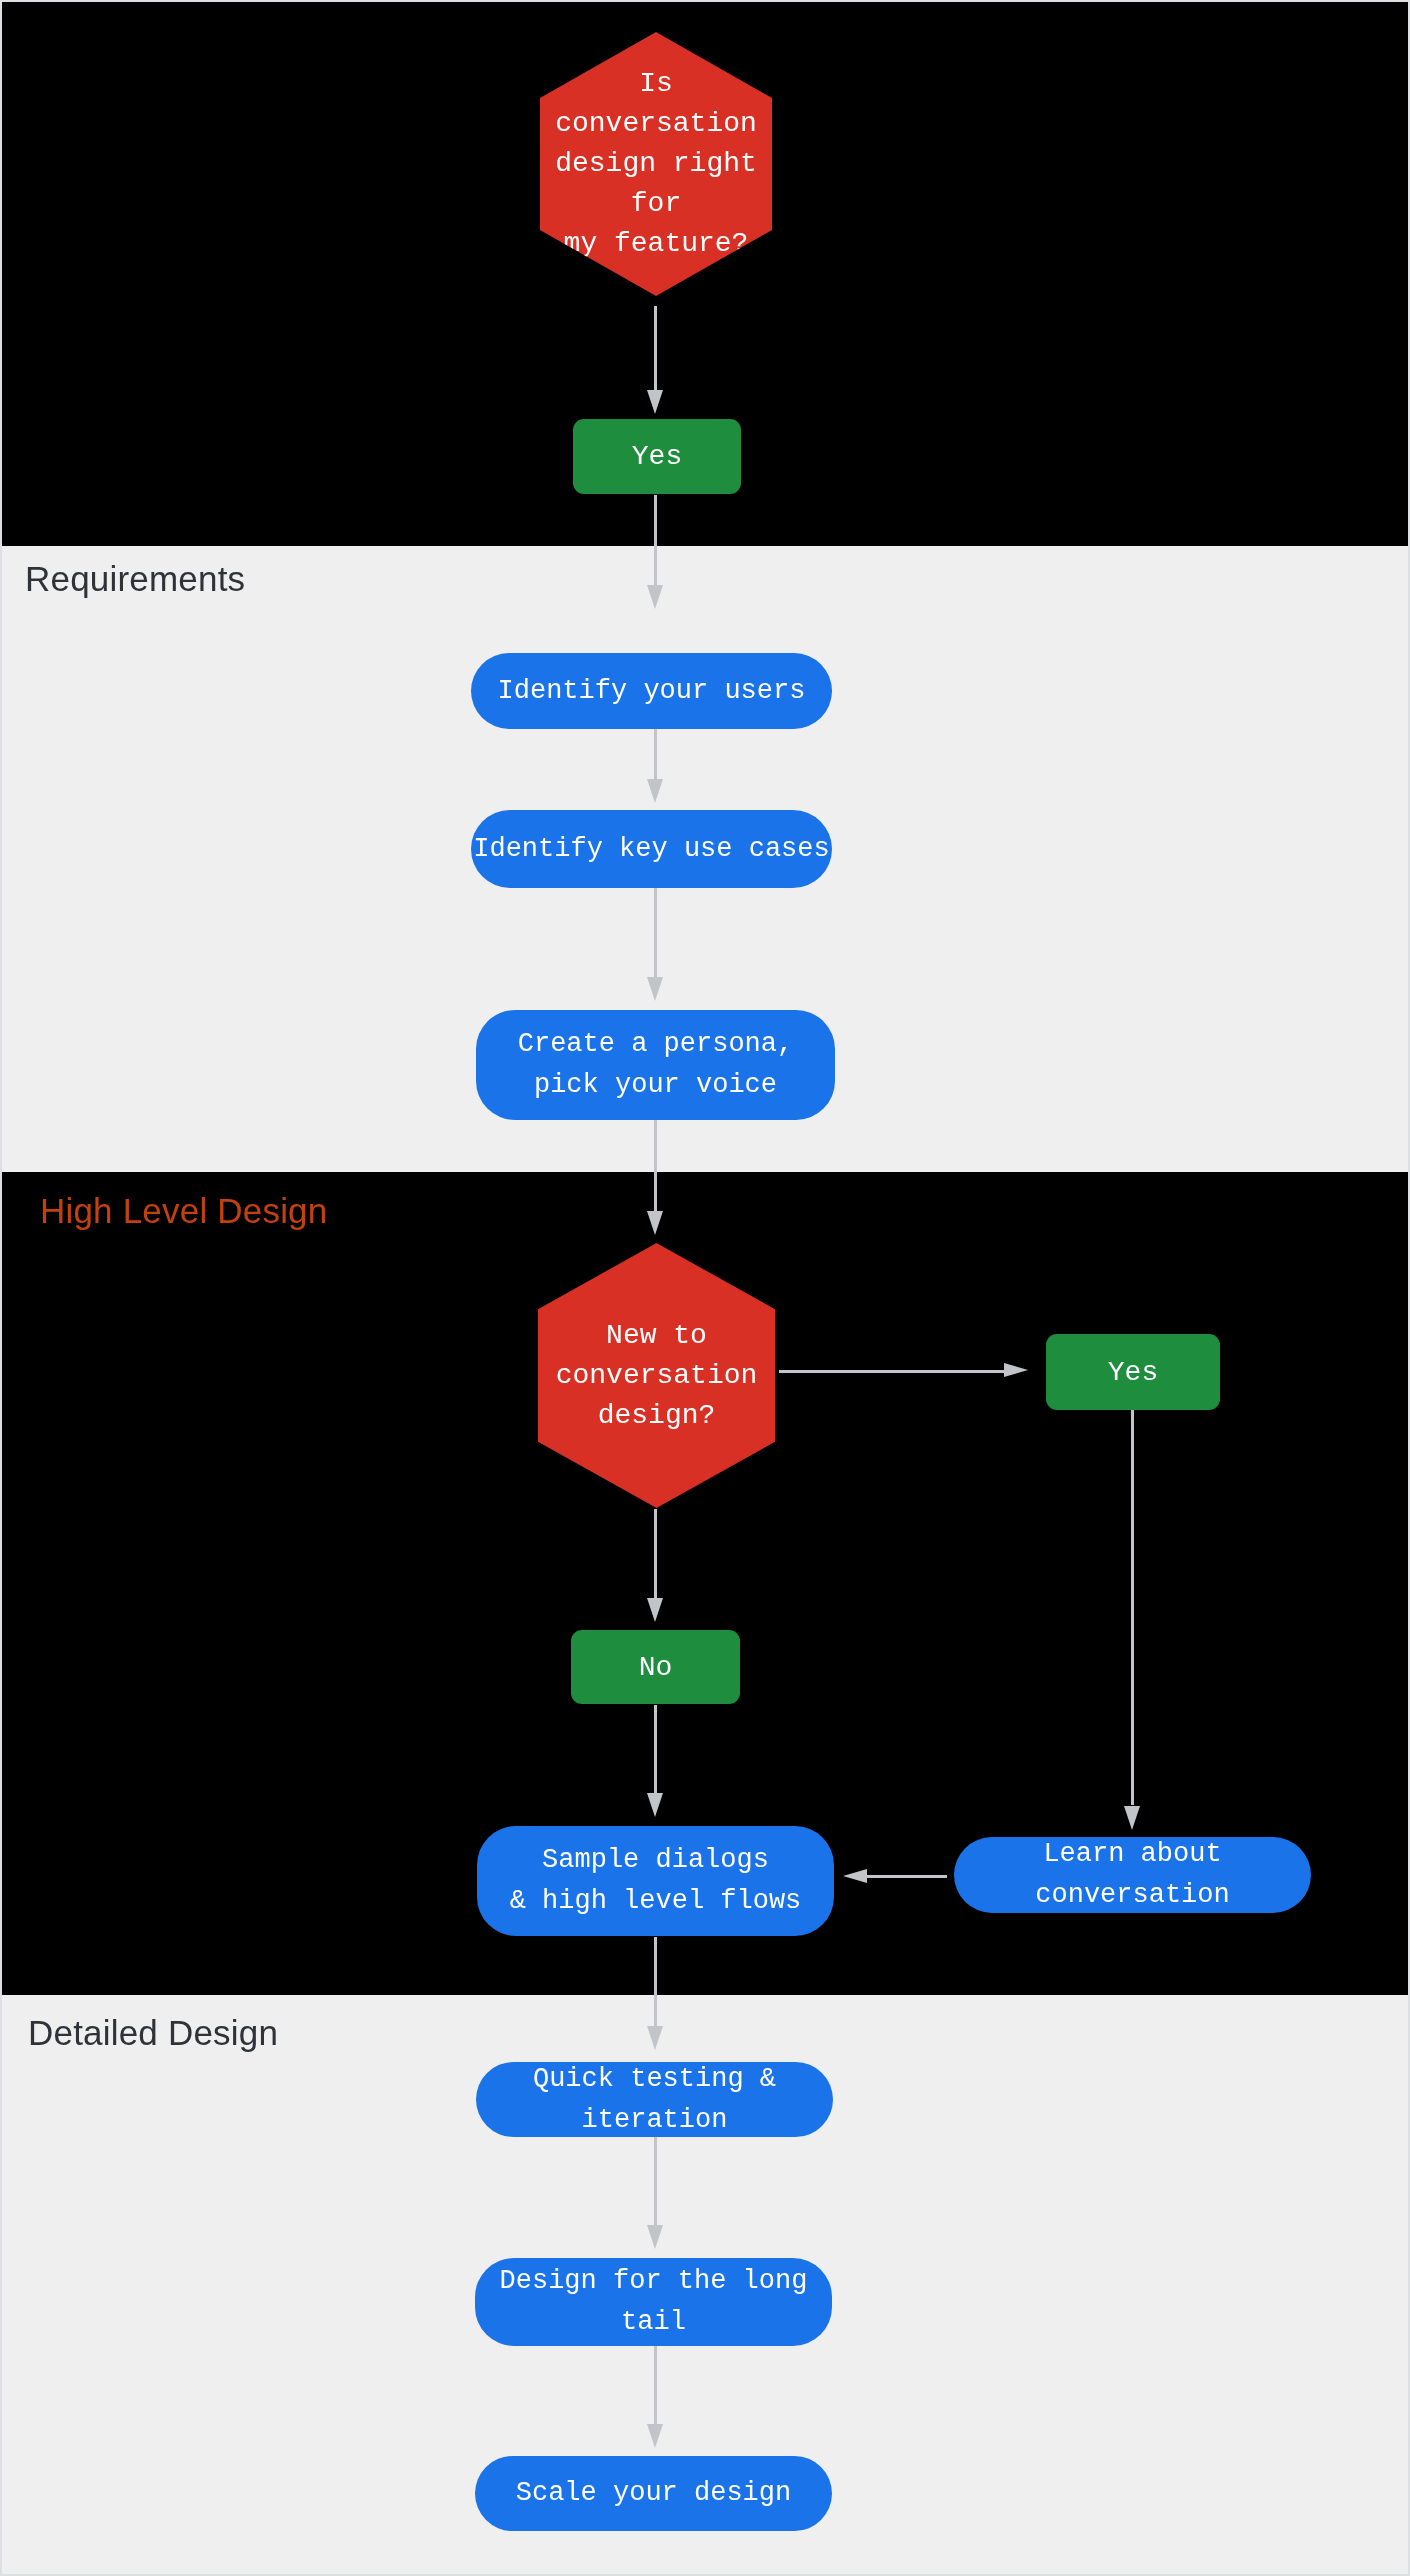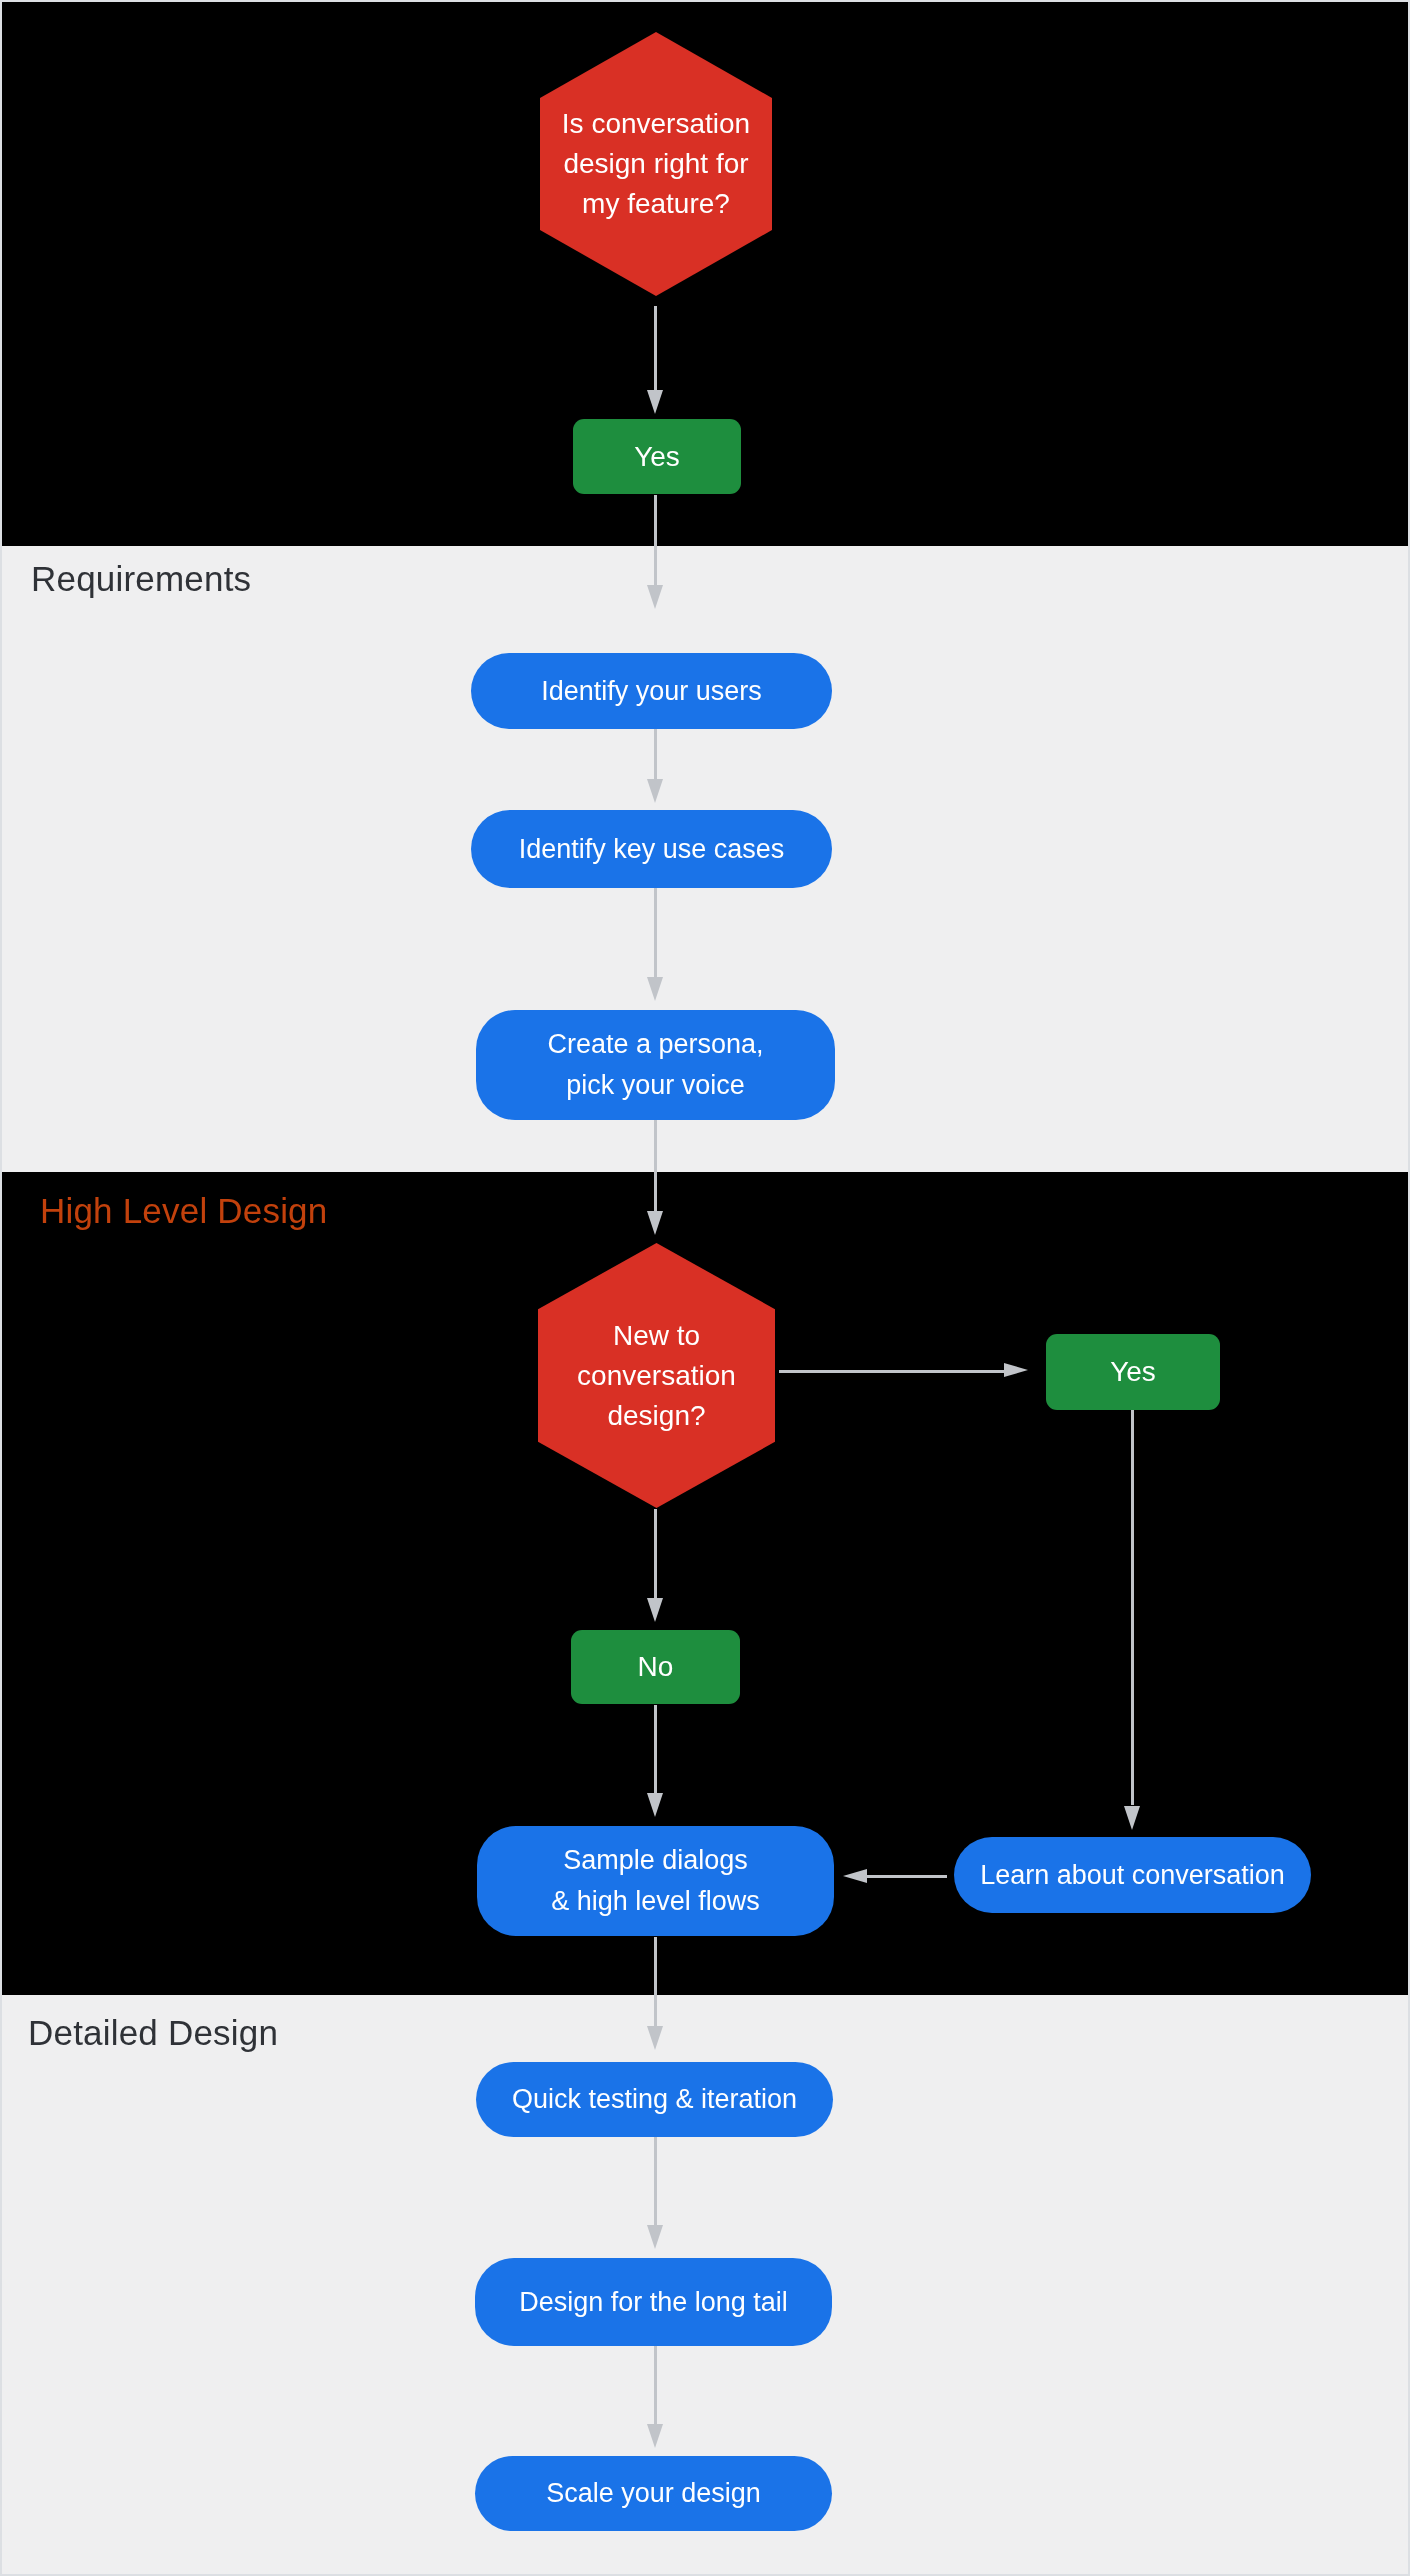--- a/index.html
+++ b/index.html
@@ -11,21 +11,21 @@
 
   .section { position:absolute; left:0; width:100%; }
   .section.dark  { background:#000000; }
   .section.light { background:#efeff0; }
 
   .section-label { position:absolute; font-size:35px; line-height:39px; letter-spacing:0.2px; z-index:5; }
   .on-light { color:#2f3237; }
   .on-dark  { color:#c2410c;margin-left:14px; }
 
   .node { position:absolute; display:flex; align-items:center; justify-content:center;
-          text-align:center; color:#ffffff; white-space:pre-line; z-index:10; }
+          text-align:center; color:#ffffff; white-space:pre-line; z-index:10;font-family:Liberation Mono, monospace; }
   .decision { background:#d93025; font-size:28px; line-height:40px;
               clip-path:polygon(50% 0%,100% 25%,100% 75%,50% 100%,0% 75%,0% 25%); }
   .answer { background:#1e8e3e; border-radius:11px; font-size:28px; }
   .step { background:#1a73e8; border-radius:39px; font-size:27px; line-height:41px; }
 
   .line { position:absolute; background:#c1c4c9; z-index:4; }
   .head { position:absolute; width:0; height:0; z-index:4; }
   .head-down  { border-left:8.4px solid transparent; border-right:8.4px solid transparent; border-top:24px solid #c1c4c9; }
   .head-right { border-top:7.4px solid transparent; border-bottom:7.4px solid transparent; border-left:24px solid #c1c4c9; }
   .head-left  { border-top:7.4px solid transparent; border-bottom:7.4px solid transparent; border-right:24px solid #c1c4c9; }
@@ -33,21 +33,21 @@
 </head>
 <body>
 
 <div class="canvas">
 
   <div class="section dark" style="top:0; height:546px;"></div>
   <div class="section light" style="top:546px; height:626px;"></div>
   <div class="section dark" style="top:1172px; height:823px;"></div>
   <div class="section light" style="top:1995px; height:581px;"></div>
 
-  <div class="section-label on-light" style="left:31px; top:559px;">Requirements</div>
+  <div class="section-label on-light" style="left:25px; top:559px;">Requirements</div>
   <div class="section-label on-dark" style="left:26px; top:1191px;">High Level Design</div>
   <div class="section-label on-light" style="left:28px; top:2013px;">Detailed Design</div>
 
   <div class="line" style="left:654px; top:306px; width:2.8px; height:84px;"></div>
   <div class="head head-down" style="left:647px; top:390px;"></div>
 
   <div class="line" style="left:654px; top:495px; width:2.8px; height:90px;"></div>
   <div class="head head-down" style="left:647px; top:585px;"></div>
 
   <div class="line" style="left:654px; top:691px; width:2.8px; height:88px;"></div>

